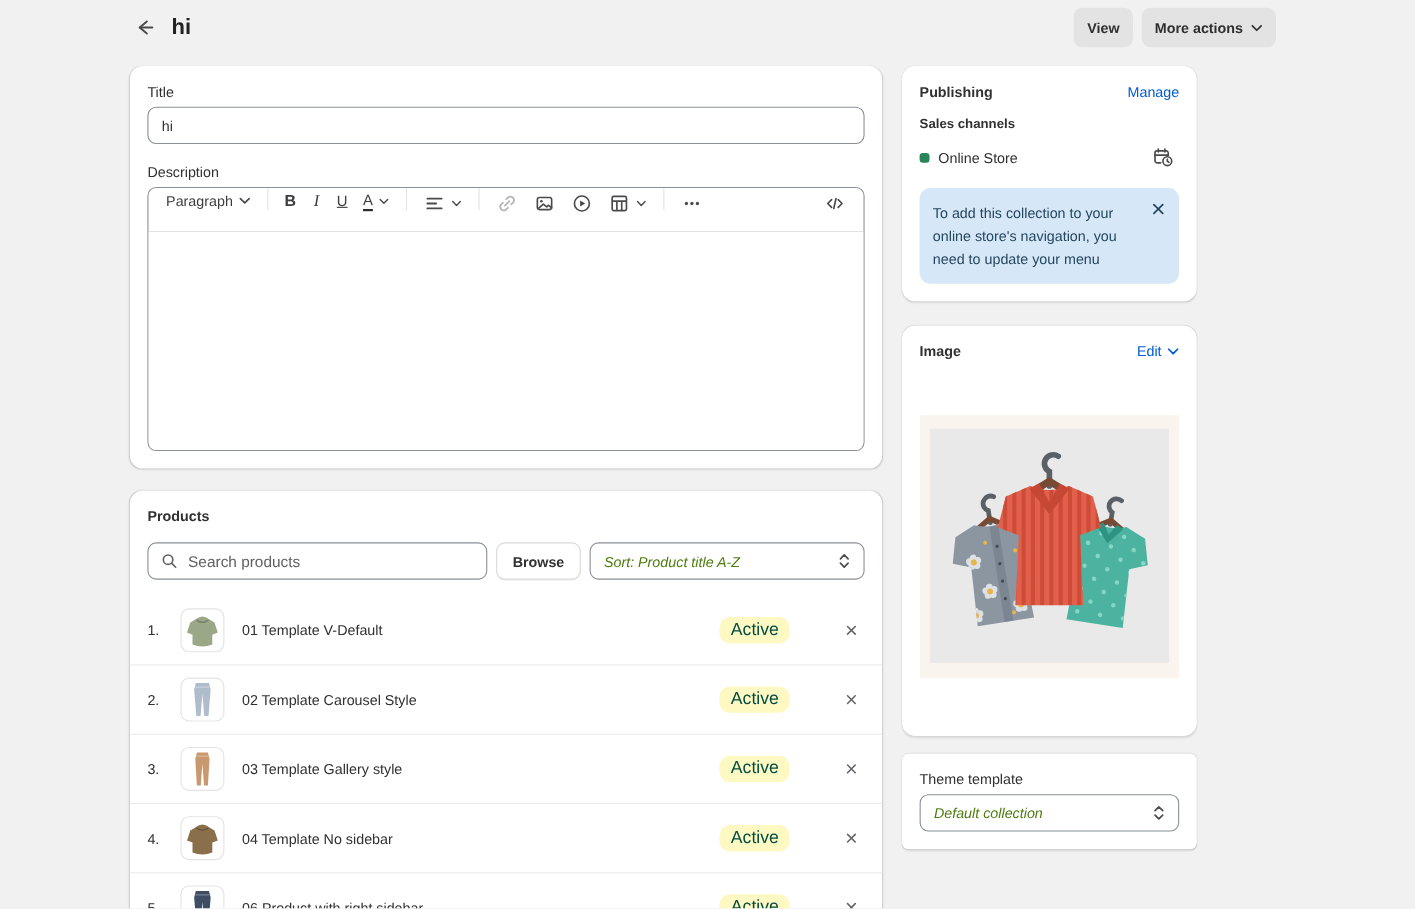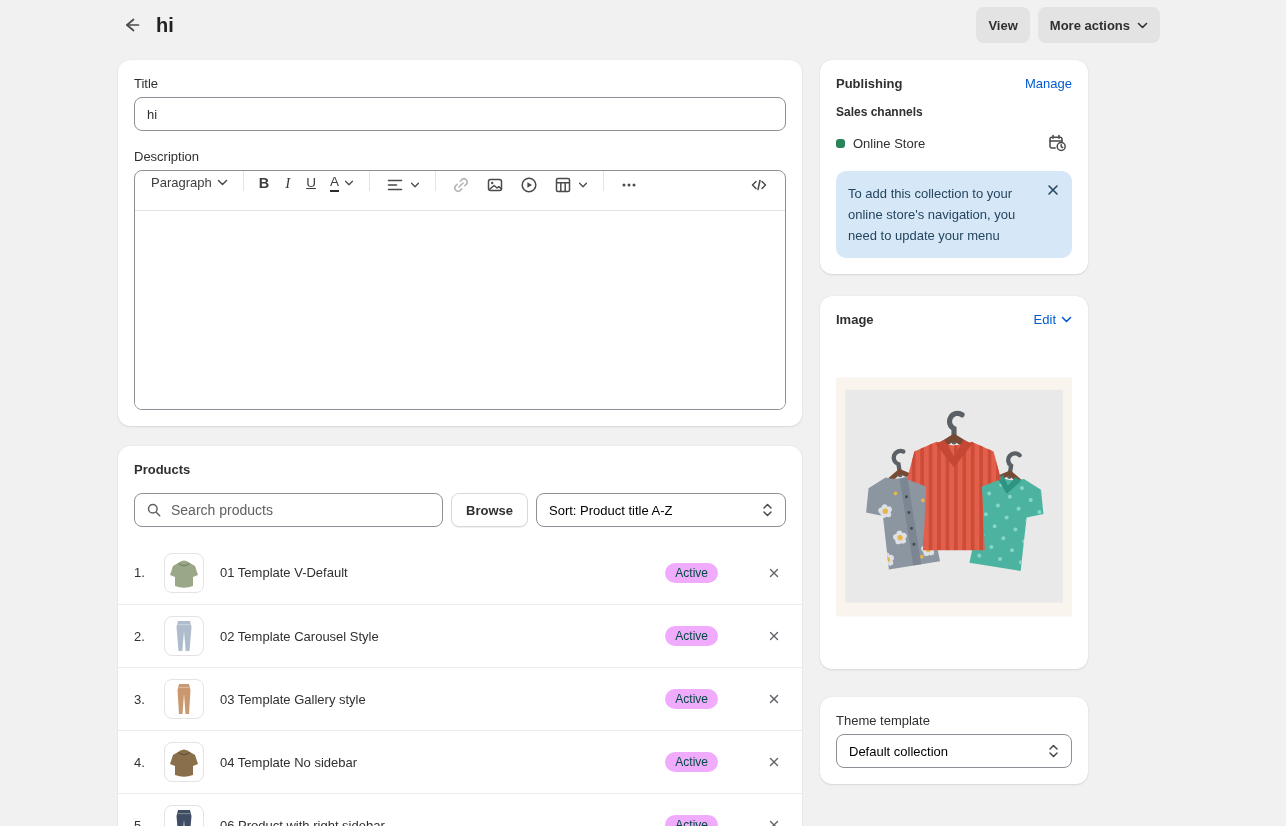--- a/index.html
+++ b/index.html
@@ -64,35 +64,35 @@
   }
   .search-field input { border:none; outline:none; flex:1; font-size:14px; font-family:inherit; color:#303030; background:transparent; }
   .search-field input::placeholder { color:#616161; }
   .white-btn {
     background:#fff; border:1px solid #d9d9d9; box-shadow:0 1px 0 rgba(0,0,0,.06);
     border-radius:8px; height:34px; padding:0 14px; font-size:13px; font-weight:600;
     color:#303030; font-family:inherit; cursor:pointer;
   }
   .select-btn {
     background:#fff; border:1px solid #8a9096; border-radius:8px; height:34px;
-    padding:0 12px; font-size:13px; color:#000000; font-family:inherit; cursor:pointer;
-    display:flex; align-items:center; justify-content:space-between; gap:12px;
+    padding:0 12px; font-size:13px; color:#4d7c0f; font-family:inherit; cursor:pointer;
+    display:flex; align-items:center; justify-content:space-between; gap:12px;font-style:italic;
   }
   .sort-select { width:250px; }
   .rows { margin:0 -16px; }
   .product-row { display:flex; align-items:center; height:63px; padding:0 16px; }
   .product-row + .product-row { border-top:1px solid #ebebeb; }
   .row-index { width:30px; flex:none; color:#303030; }
   .thumb {
     width:40px; height:40px; flex:none; border:1px solid #e3e3e3; border-radius:8px;
     background:#fff; display:flex; align-items:center; justify-content:center; margin-right:16px;
   }
   .row-name { flex:1; color:#303030; text-decoration:none; cursor:pointer; }
   .badge {
-    background:#f0abfc; color:#014b40; font-size:12px; border-radius:10px;
+    background:#fef9c3; color:#014b40; font-size:16px; border-radius:10px;
     padding:3px 10px; font-weight:400; flex:none;
   }
   .row-remove { margin-left:46px; margin-right:2px; }
 
   
   .card-head-row { display:flex; align-items:center; justify-content:space-between; margin-bottom:14px; }
   .blue-link { color:#005bd3; text-decoration:none; font-size:13px; cursor:pointer; background:none; border:none; font-family:inherit; padding:0; display:flex; align-items:center; gap:5px; }
   .sub-heading { font-size:12px; font-weight:700; margin:0 0 10px 0; }
   .channel-row { display:flex; align-items:center; margin-bottom:14px; }
   .channel-dot { width:9px; height:9px; border-radius:3px; background:#2a845a; margin-right:8px; flex:none; }
@@ -102,21 +102,21 @@
     color:#25465f; line-height:21px; font-size:13px;
   }
   .banner-text { padding-right:26px; display:block; }
   .banner a { color:#25465f; cursor:pointer; }
   .banner-close { position:absolute; top:9px; right:9px; background:none; border:none; cursor:pointer; padding:3px; }
 
   .image-card { margin-top:22px; }
   .image-frame { width:100%; height:312px; border-radius:2px; overflow:hidden; margin-top:4px; }
   .image-frame svg { display:block; width:100%; height:100%; }
 
-  .theme-card { margin-top:28px; }
+  .theme-card { margin-top:16px;border-radius:6px; }
   .theme-select { width:100%; margin-top:2px; }
 
   svg.ic { flex:none; display:block; }
 </style>
 </head>
 <body>
 
 <div class="page">
 
   <header class="topbar">

